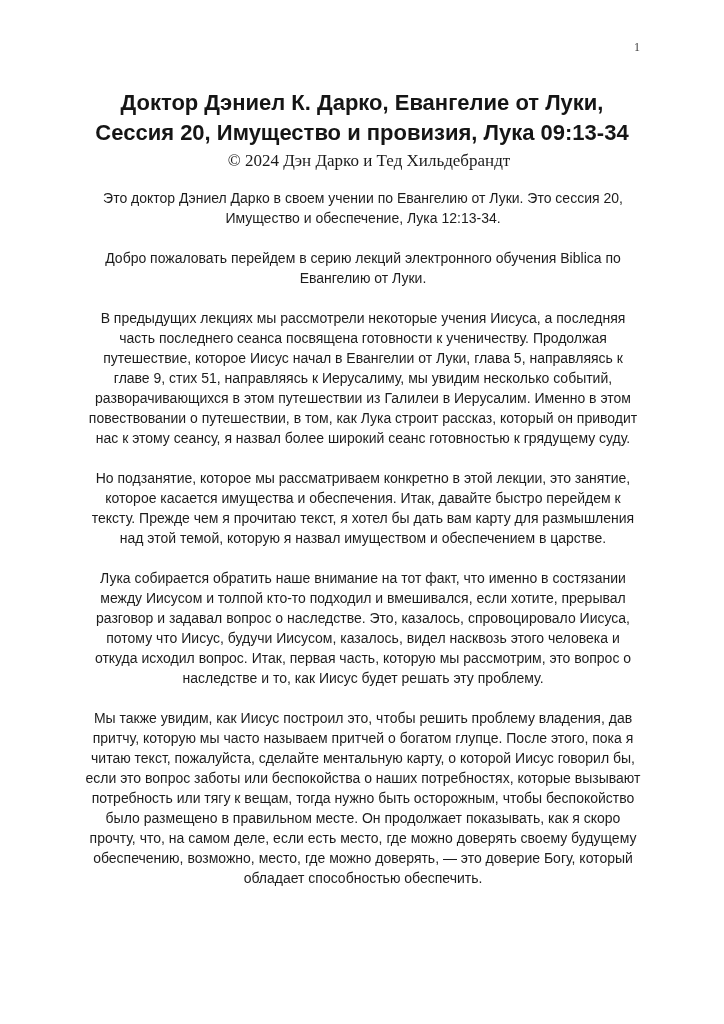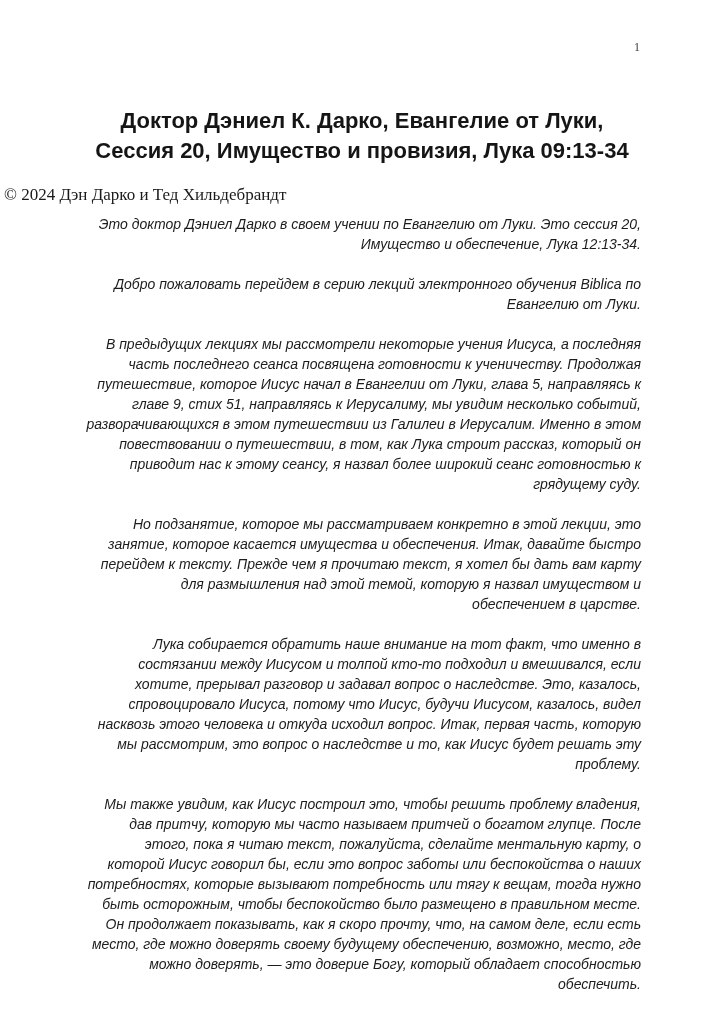--- a/index.html
+++ b/index.html
@@ -19,48 +19,47 @@
   .page-number {
     position: absolute;
     top: 40px;
     right: 84px;
     font-family: "Liberation Serif", serif;
     font-size: 12px;
     line-height: 14px;
     color: #3c3c3c;
   }
   .title {
-    margin: 18px;
+    margin: 0;
     padding: 88px 30px 0 30px;
     text-align: center;
     font-family: "Liberation Sans", sans-serif;
     font-size: 22px;
     line-height: 30px;
     font-weight: 700;
     color: #151515;
   }
   .title .title-line {
     display: block;
   }
   .copyright {
-    margin: 2px 0 0 4px;
-    text-align: left;
+    margin: 2px 0 0 14px;
+    text-align: center;
     font-family: "Liberation Serif", serif;
     font-size: 17px;
     line-height: 22px;
     color: #1a1a1a;
   }
   .content {
-    margin: 8px 83px 0 85px;
+    margin: 16px 83px 0 85px;
     width: 556px;
     font-size: 14px;
     line-height: 20px;
     color: #1c1c1c;
-    text-align: right;
-    font-style: italic;
+    text-align: center;
   }
   .content p {
     margin: 0 0 20px 0;
   }
 </style>
 </head>
 <body>
 
 <div class="page">
   <div class="page-number">1</div>

